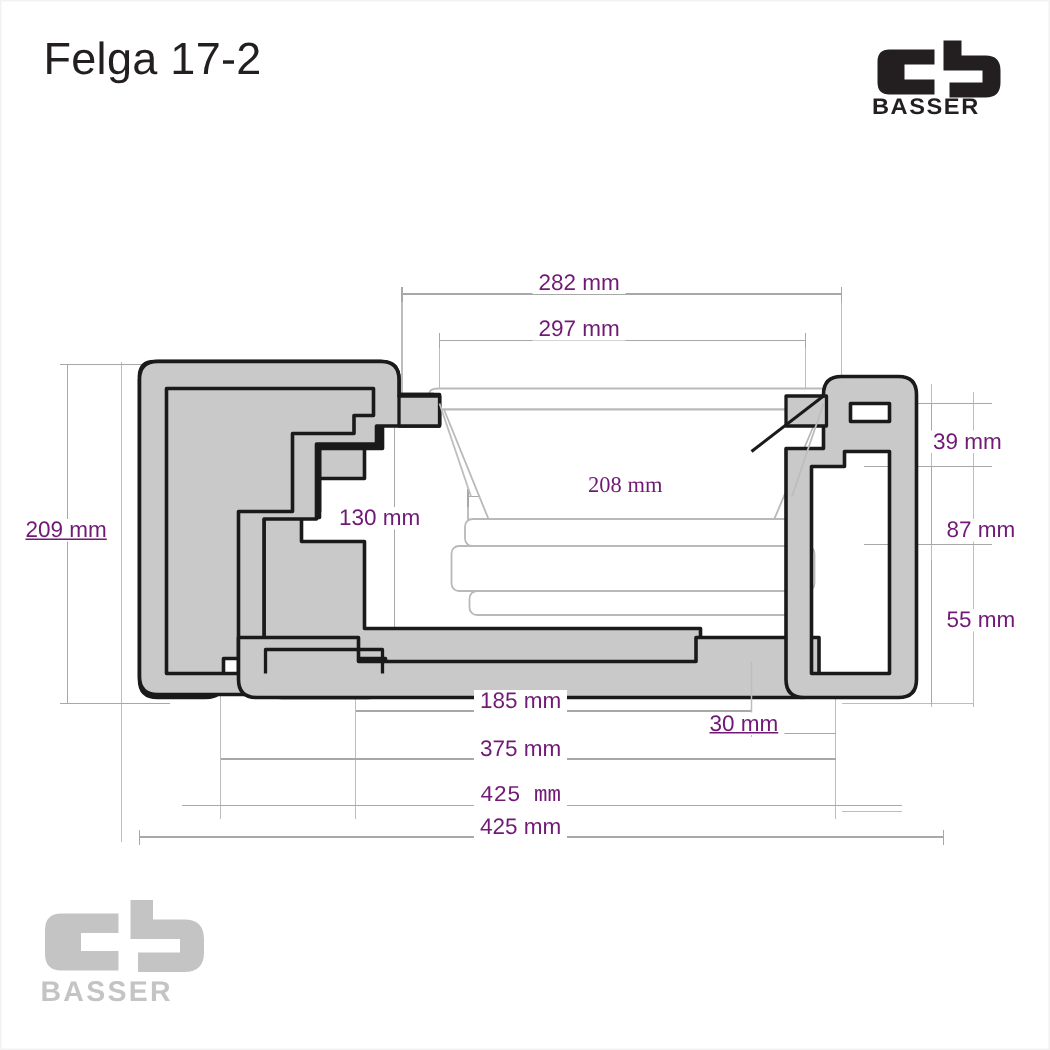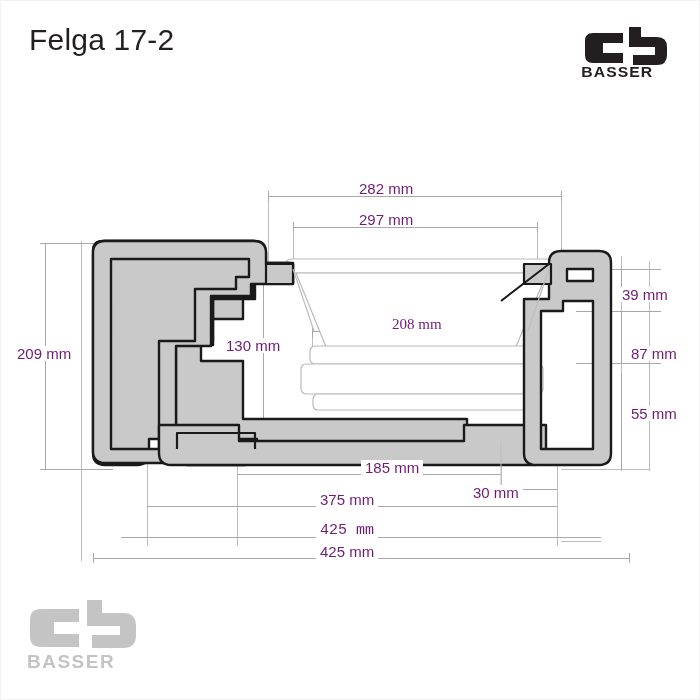--- a/index.html
+++ b/index.html
@@ -269,26 +269,26 @@
     <g>
       <line x1="500" y1="440" x2="500" y2="488" stroke="#bdbdbd" stroke-width="1"></line>
     </g>
 
   </svg>
 
   <div class="dim-label" style="left:354px;  top:180px;">282 mm</div>
   <div class="dim-label" style="left:354px;  top:211px;">297 mm</div>
   <div class="dim-label" style="left:387px;  top:316px;font-family:Liberation Serif, serif;">208 mm</div>
   <div class="dim-label" style="left:221px;  top:337px;">130 mm</div>
-  <div class="dim-label" style="left:12px;   top:345px;">209 mm</div>
+  <div class="dim-label" style="left:12px;   top:345px;text-decoration:underline;">209 mm</div>
   <div class="dim-label" style="left:592px;  top:286px;margin-left:25px;">39 mm</div>
   <div class="dim-label" style="left:626px;  top:345px;">87 mm</div>
   <div class="dim-label" style="left:626px;  top:405px;">55 mm</div>
-  <div class="dim-label" style="left:315px;  top:459px;margin-left:45px;">185 mm</div>
-  <div class="dim-label" style="left:468px;  top:484px;">30 mm</div>
+  <div class="dim-label" style="left:315px;  top:459px;">185 mm</div>
+  <div class="dim-label" style="left:468px;  top:474px;text-decoration:underline;">30 mm</div>
   <div class="dim-label" style="left:315px;  top:491px;text-align:right;">375 mm</div>
   <div class="dim-label" style="left:315px;  top:522px;font-family:Liberation Mono, monospace;">425 mm</div>
   <div class="dim-label" style="left:315px;  top:543px;">425 mm</div>
 
   <div class="logo" style="left:578px; top:22px; width:100px; height:62px;">
     <svg width="100" height="62" viewBox="0 0 100 62">
 
       <path d="M 14 10 L 44 10 L 44 20 L 24 20 L 24 30 L 44 30 L 44 40 L 14 40 Q 6 40 6 32 L 6 18 Q 6 10 14 10 Z" fill="#231f20"></path>
 
       <path d="M 50 4 L 62 4 L 62 14 L 78 14 Q 88 14 88 24 L 88 32 Q 88 42 78 42 L 54 42 L 54 32 L 76 32 L 76 24 L 50 24 Z" fill="#231f20"></path>

